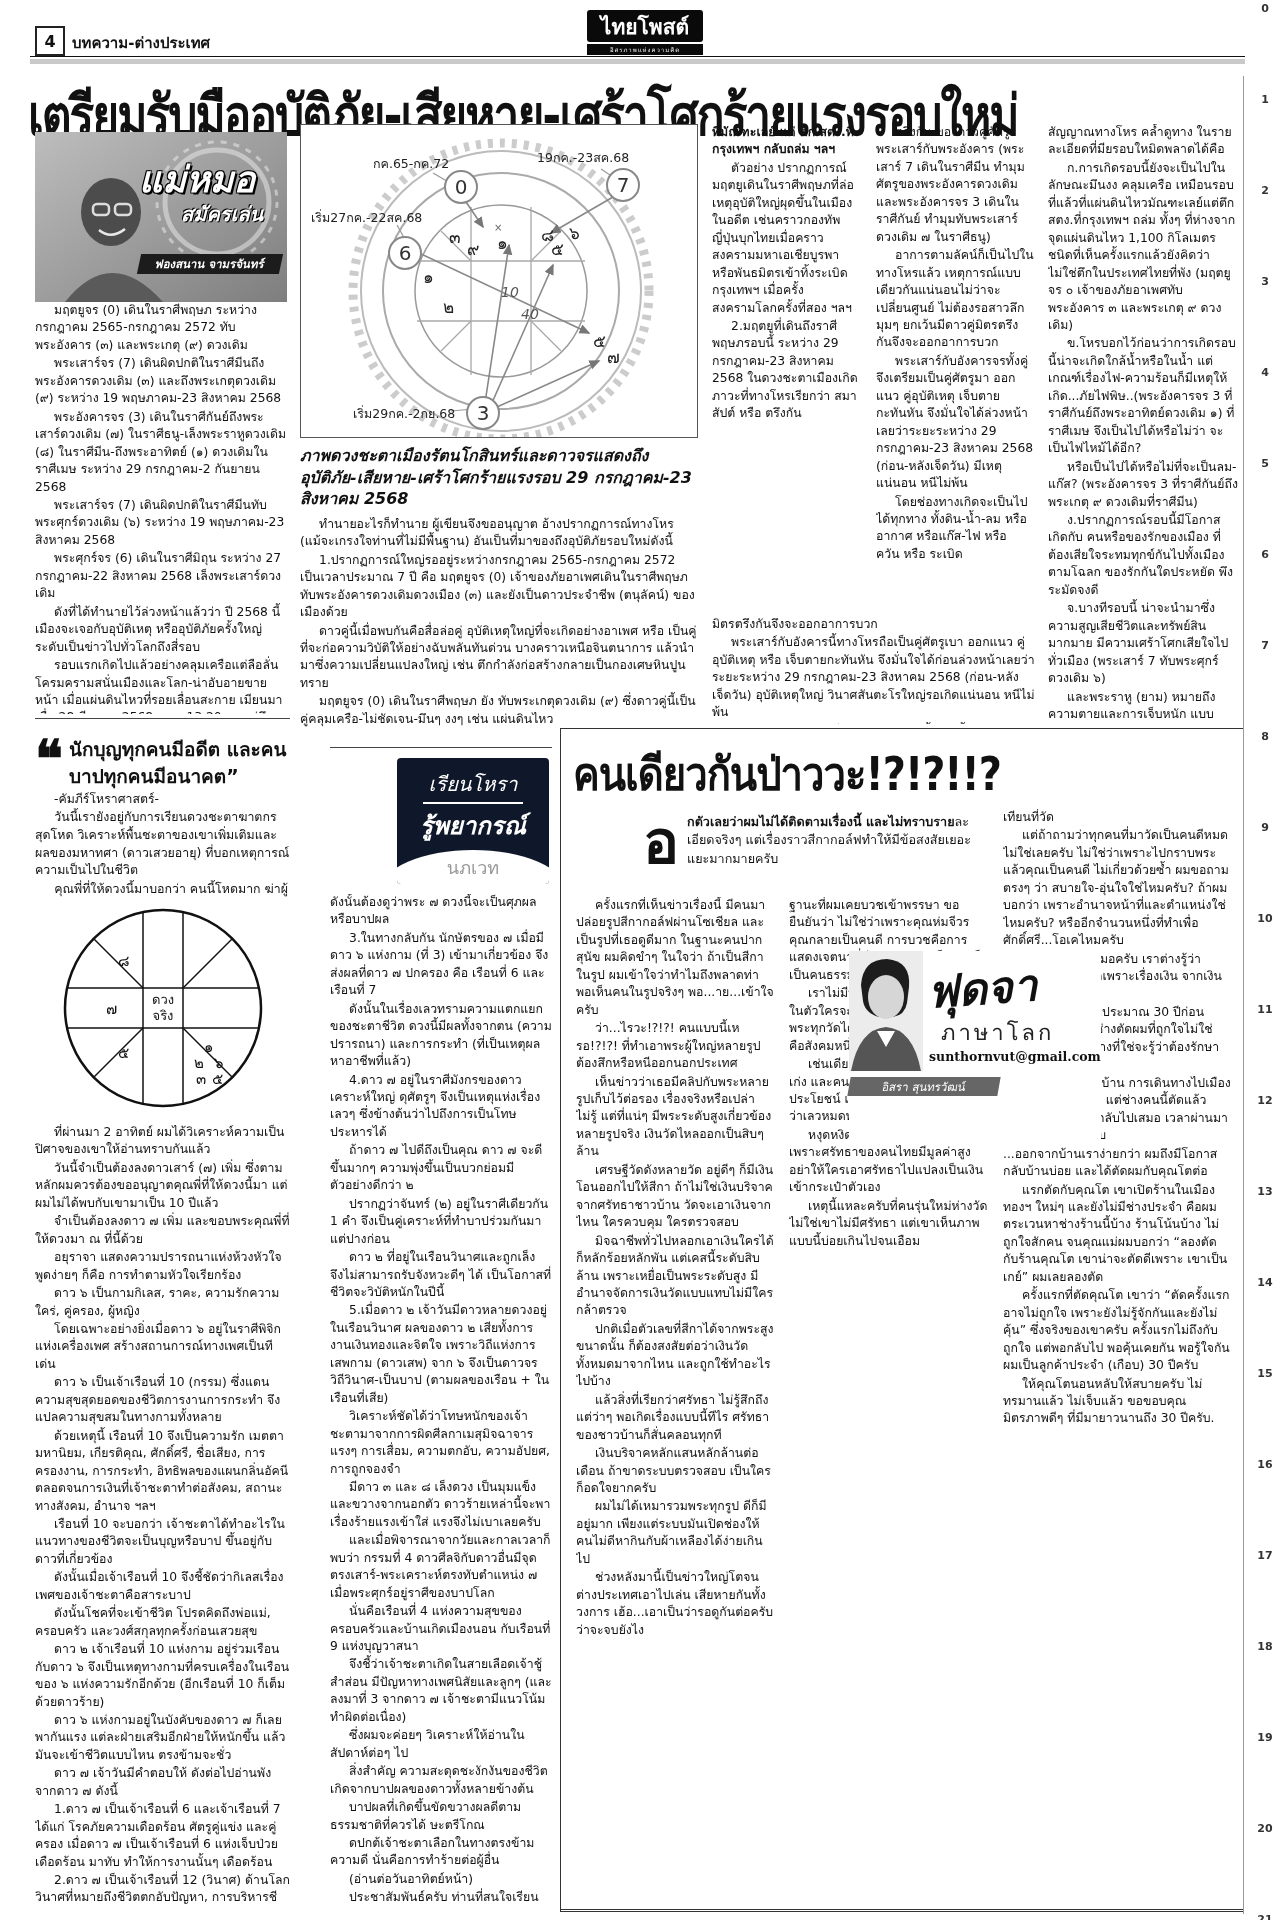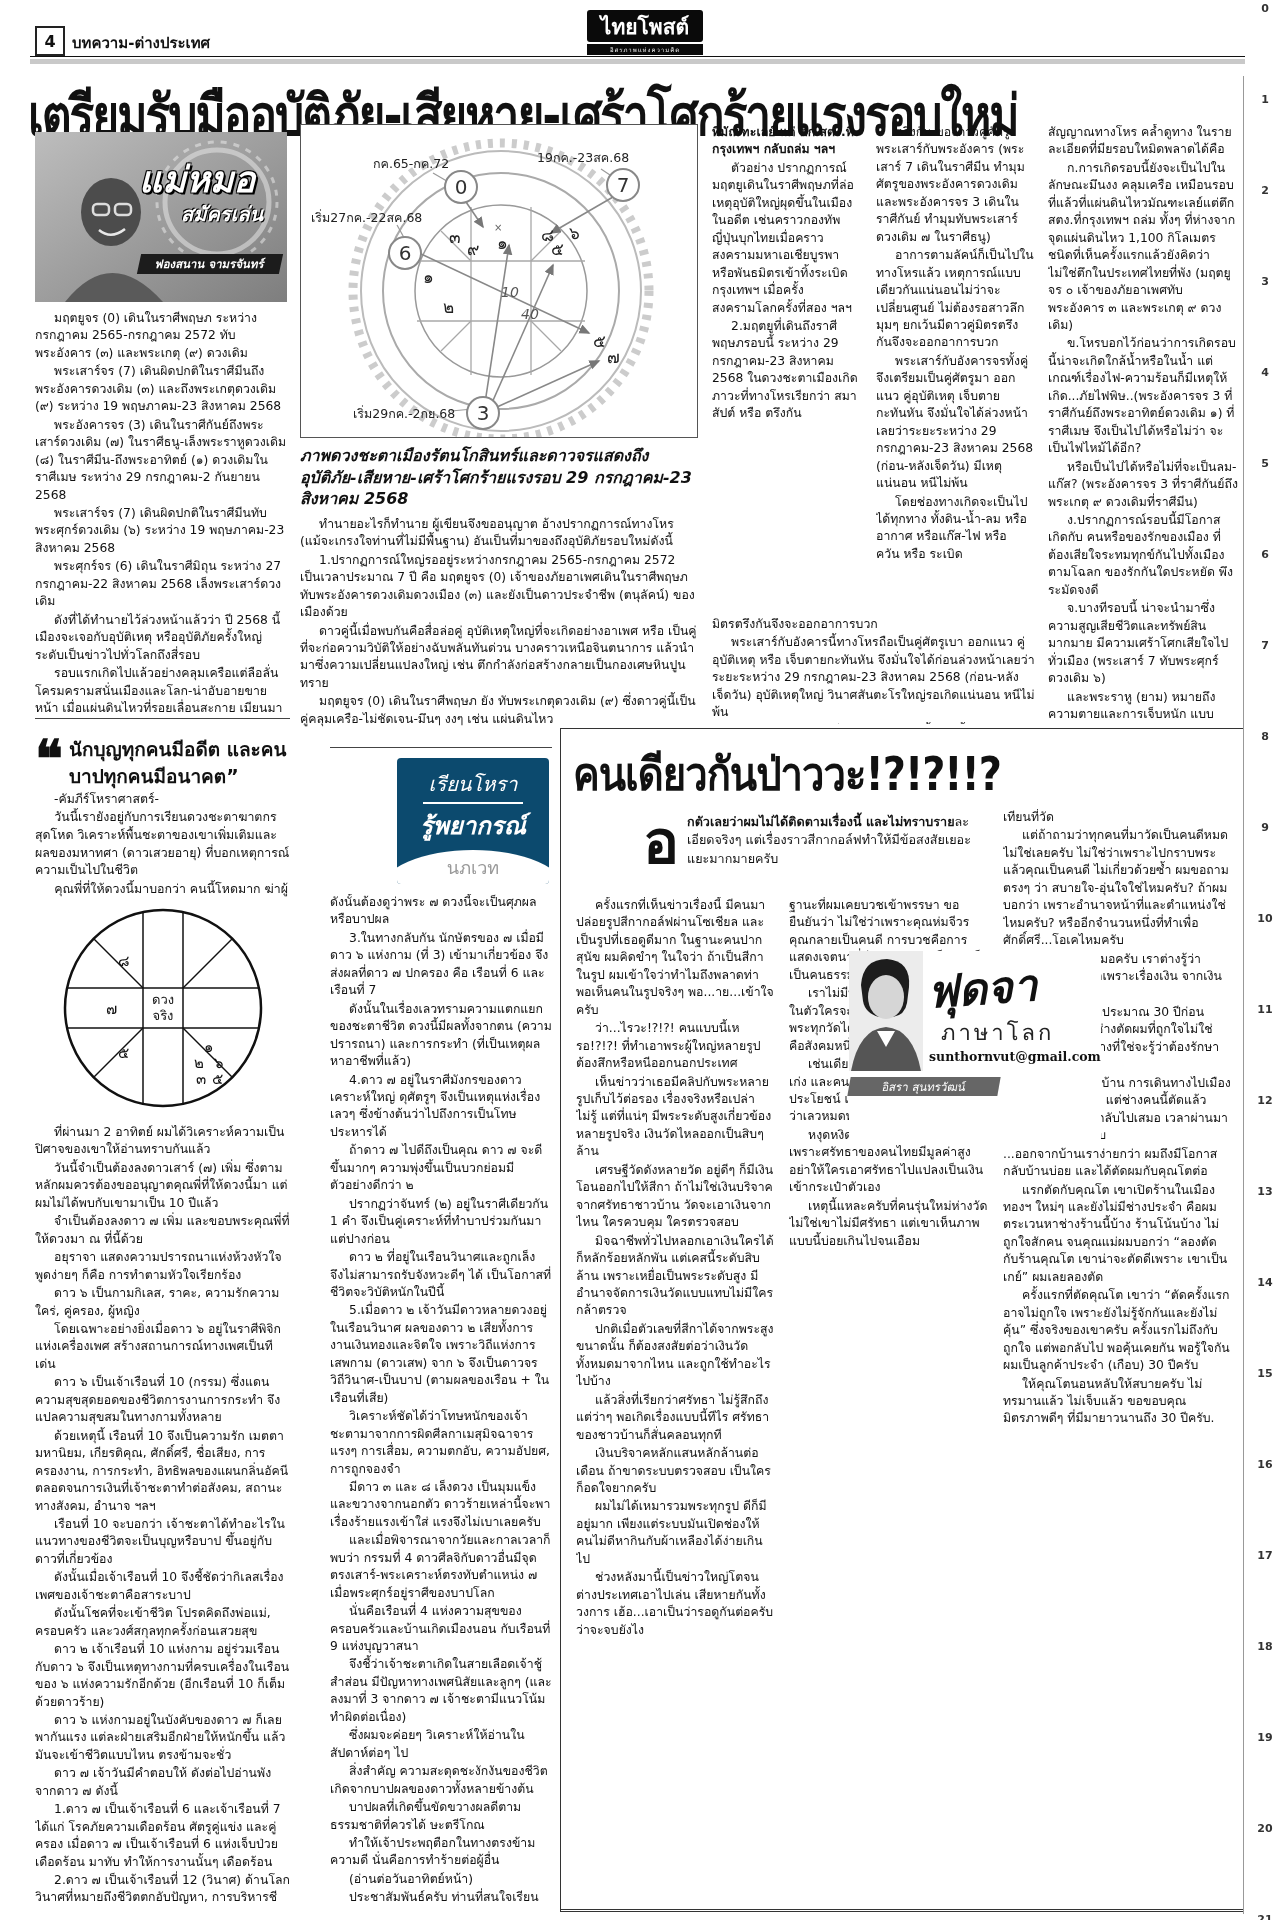--- a/index.html
+++ b/index.html
@@ -17,38 +17,38 @@
   .head-rule2{position:absolute;left:30px;top:59px;width:1215px;height:5px;background:#c9c9c9;}
   
   .headline{position:absolute;left:28px;top:70px;width:1218px;height:56px;font-size:46px;font-weight:800;
         letter-spacing:-2px;white-space:nowrap;overflow:hidden;transform:scaleY(1.22);transform-origin:top left;}
   
   .tcol{position:absolute;overflow:hidden;font-size:12.3px;line-height:1.42;text-align:left;}
   .par p{margin:0 0 1px;text-indent:1.55em;}
   .par p.ni{text-indent:0;}
   .par p.b{font-weight:bold;}
   
-  .photo{position:relative;width:252px;height:170px;background:#9b9b9b;overflow:hidden;margin-bottom:8px;}
+  .photo{position:relative;width:252px;height:170px;background:#9b9b9b;overflow:hidden;}
   .photo .t1{position:absolute;left:104px;top:22px;font-family:"DejaVu Serif",serif;font-style:italic;
         font-weight:bold;font-size:36px;color:#fff;text-shadow:2px 2px 0 #000,-1px -1px 0 #000,1px -1px 0 #000,-1px 1px 0 #000;}
   .photo .t2{position:absolute;left:146px;top:68px;font-family:"DejaVu Serif",serif;font-style:italic;
         font-weight:bold;font-size:20px;color:#fff;text-shadow:1px 1px 0 #000,-1px -1px 0 #000;}
   .photo .ribbon{position:absolute;left:104px;top:122px;width:142px;height:20px;background:#1c1c1c;
         transform:skewX(-12deg);color:#fff;font-size:11.5px;font-weight:bold;display:flex;align-items:center;justify-content:center;}
   
   .chartbox{position:relative;width:396px;height:312px;border:1px solid #555;background:#fff;overflow:hidden;}
   .chartbox .lbl{position:absolute;font-size:12.5px;color:#222;}
   .caption{font-size:16px;font-weight:bold;font-style:italic;line-height:1.35;margin:7px 0 6px;}
   
   .divider{position:absolute;height:1px;background:#444;}
   .quote-mark{float:left;font-size:52px;font-weight:900;line-height:0.9;margin-right:6px;font-family:"DejaVu Serif",serif;}
   .quote-bold{font-weight:bold;font-size:19px;}
   .quote-attr{font-size:12.3px;margin-left:19px;}
   
-  .lessonbox{position:absolute;left:397px;top:758px;width:152px;height:126px;background:#0c4a6e;border-radius:4px;
+  .lessonbox{position:absolute;left:397px;top:758px;width:152px;height:126px;background:#0f172a;border-radius:4px;
         overflow:hidden;color:#fff;text-align:center;}
   .lessonbox .l1{margin-top:10px;font-family:"DejaVu Serif",serif;font-style:italic;font-size:20px;}
   .lessonbox .hr{width:100px;height:2px;background:#fff;margin:2px auto;}
   .lessonbox .l2{font-family:"DejaVu Serif",serif;font-style:italic;font-size:24px;font-weight:bold;}
   .lessonbox .arc{position:absolute;bottom:-46px;left:-16px;width:184px;height:80px;background:#fff;border-radius:50%;}
   .lessonbox .l3{position:absolute;bottom:2px;left:0;width:100%;text-align:center;color:#999;font-size:18px;
         font-family:"DejaVu Serif",serif;}
   
   #fudja{position:absolute;left:560px;top:728px;width:683px;height:1180px;border-top:1px solid #333;
         border-left:1px solid #333;border-bottom:3px double #333;background:#fff;}
@@ -295,21 +295,21 @@
       <p>ดาว ๒ ที่อยู่ในเรือนวินาศและถูกเล็ง จึงไม่สามารถรับจังหวะดีๆ ได้ เป็นโอกาสที่ชีวิตจะวิบัติหนักในปีนี้</p>
       <p>5.เมื่อดาว ๒ เจ้าวันมีดาวหลายดวงอยู่ในเรือนวินาศ ผลของดาว ๒ เสียทั้งการงานเงินทองและจิตใจ เพราะวิถีแห่งการเสพกาม (ดาวเสพ) จาก ๖ จึงเป็นดาวจรวิถีวินาศ-เป็นบาป (ตามผลของเรือน + ในเรือนที่เสีย)</p>
       <p>วิเคราะห์ชัดได้ว่าโทษหนักของเจ้าชะตามาจากการผิดศีลกาเมสุมิจฉาจารแรงๆ การเสื่อม, ความตกอับ, ความอัปยศ, การถูกจองจำ</p>
       <p>มีดาว ๓ และ ๘ เล็งดวง เป็นมุมแข็งและขวางจากนอกตัว ดาวร้ายเหล่านี้จะพาเรื่องร้ายแรงเข้าใส่ แรงจึงไม่เบาเลยครับ</p>
       <p>และเมื่อพิจารณาจากวัยและกาลเวลาก็พบว่า กรรมที่ 4 ดาวศีลจิกับดาวอื่นมีจุดตรงเสาร์-พระเคราะห์ตรงทับตำแหน่ง ๗ เมื่อพระศุกร์อยู่ราศีของบาปโลก</p>
       <p>นั่นคือเรือนที่ 4 แห่งความสุขของครอบครัวและบ้านเกิดเมืองนอน กับเรือนที่ 9 แห่งบุญวาสนา</p>
       <p>จึงชี้ว่าเจ้าชะตาเกิดในสายเลือดเจ้าชู้สำส่อน มีปัญหาทางเพศนิสัยและลูกๆ (และลงมาที่ 3 จากดาว ๗ เจ้าชะตามีแนวโน้มทำผิดต่อเนื่อง)</p>
       <p>ซึ่งผมจะค่อยๆ วิเคราะห์ให้อ่านในสัปดาห์ต่อๆ ไป</p>
       <p>สิ่งสำคัญ ความสะดุดชะงักงันของชีวิตเกิดจากบาปผลของดาวทั้งหลายข้างต้น</p>
       <p>บาปผลที่เกิดขึ้นขัดขวางผลดีตามธรรมชาติที่ควรได้ ษะตรีโกณ</p>
-      <p>ทำให้เจ้าประพฤตือกในทางตรงข้ามความดี นั่นคือการทำร้ายต่อผู้อื่น</p>
+      <p>ดปกต้เจ้าชะตาเลือกในทางตรงข้ามความดี นั่นคือการทำร้ายต่อผู้อื่น</p>
       <p>(อ่านต่อวันอาทิตย์หน้า)</p>
       <p>ประชาสัมพันธ์ครับ ท่านที่สนใจเรียนโหราศาสตร์ไทย ผมจะเปิดสอนทาง YouTube หรือ Facebook ในเร็วๆ นี้ ไว้ใกล้ๆ จะแจ้งให้ทราบอีกครั้งครับ</p>
     </div>
 
   <div id="fudja">
     <div class="fud-headline">คนเดียวกันป่าววะ!?!?!!?</div>
     <div class="fud-lead">
       <span class="dropcap">อ</span><span class="b">กตัวเลยว่าผมไม่ได้ติดตามเรื่องนี้ และไม่ทราบราย</span><span>ละเอียดจริงๆ แต่เรื่องราวสีกากอล์ฟทำให้มีข้อสงสัยเยอะแยะมากมายครับ</span>
     </div>
 

